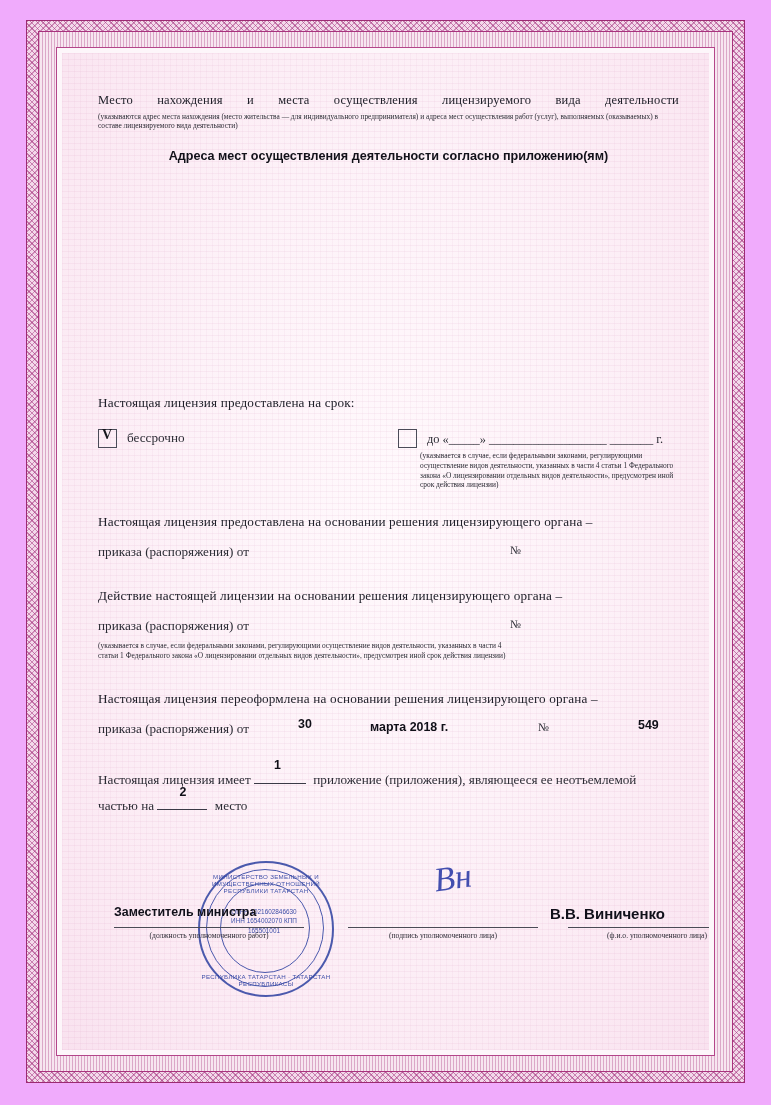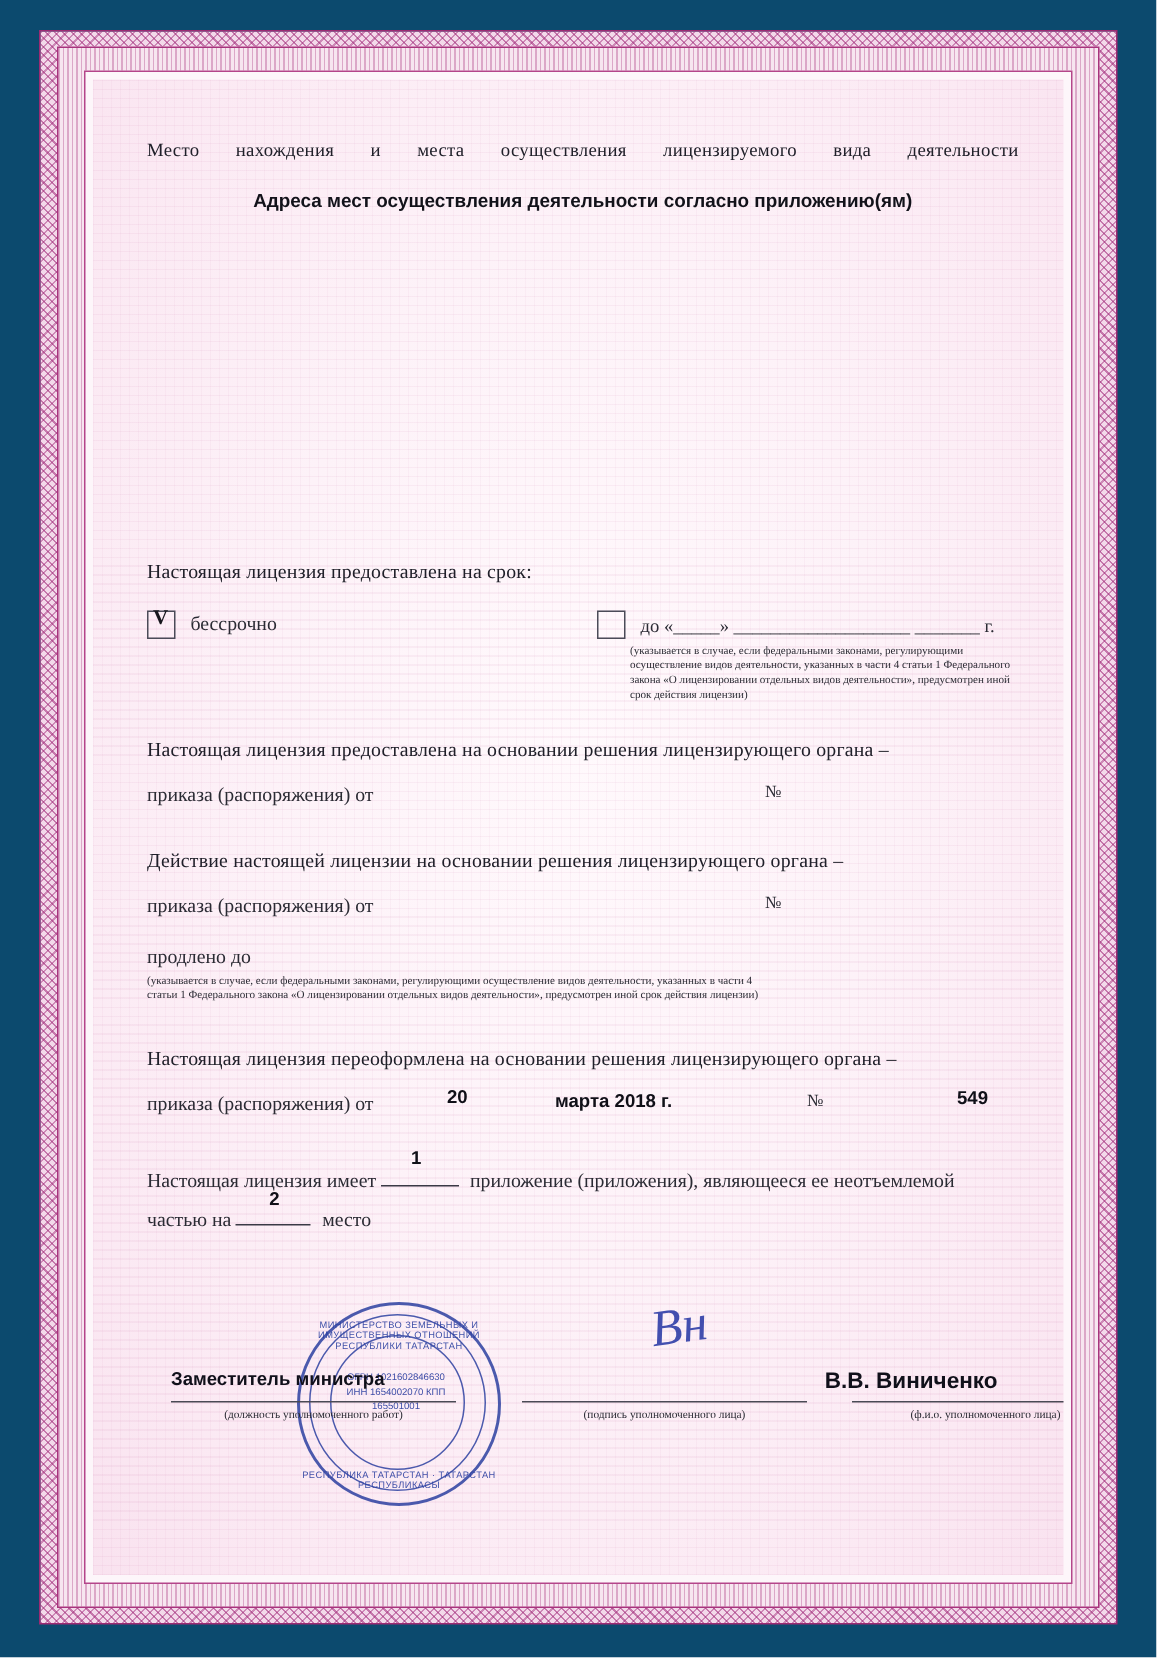--- a/index.html
+++ b/index.html
@@ -7,21 +7,21 @@
     padding: 0;
     background: #ffffff;
   }
   body {
     font-family: "Liberation Serif", serif;
   }
   .page {
     position: relative;
     width: 771px;
     height: 1105px;
-    background: #0c4a6e;
+    background: #f0abfc;
     overflow: hidden;
   }
   
   .border-outer {
     position: absolute;
     left: 26px;
     top: 20px;
     right: 26px;
     bottom: 22px;
     background:
@@ -292,20 +292,21 @@
 
 <div class="page">
   <div class="border-outer"></div>
   <div class="border-mid"></div>
   <div class="border-inner"></div>
 
   <div class="paper">
     <div class="content">
 
       <div class="lic-head">Место нахождения и места осуществления лицензируемого вида деятельности</div>
+      <div class="tiny">(указываются адрес места нахождения (место жительства — для индивидуального предпринимателя) и адреса мест осуществления работ (услуг), выполняемых (оказываемых) в составе лицензируемого вида деятельности)</div>
 
       <div class="addr2">Адреса мест осуществления деятельности согласно приложению(ям)</div>
 
       <div class="spacer-big"></div>
 
       <div class="line-label">Настоящая лицензия предоставлена на срок:</div>
 
       <div class="term-row">
         <div class="term-left">
           <span class="chk checked"></span>
@@ -326,29 +327,28 @@
           <span class="no-sym" style="left:412px;">№</span>
         </div>
       </div>
 
       <div class="sect">
         <div class="line-label">Действие настоящей лицензии на основании решения лицензирующего органа –</div>
         <div class="row-vals">
           <span class="lbl">приказа (распоряжения)  от</span>
           <span class="no-sym" style="left:412px;">№</span>
         </div>
-        <div class="prod">продлено до</div>
         <div class="tiny" style="max-width:420px;">(указывается в случае, если федеральными законами, регулирующими осуществление видов деятельности, указанных в части 4 статьи 1 Федерального закона «О лицензировании отдельных видов деятельности», предусмотрен иной срок действия лицензии)</div>
       </div>
 
       <div class="sect" style="margin-top:30px;">
         <div class="line-label">Настоящая лицензия переоформлена на основании решения лицензирующего органа –</div>
         <div class="row-vals" style="height:24px;">
           <span class="lbl">приказа (распоряжения)  от</span>
-          <span class="v-bold" style="left:200px;top:-4px;">20</span>
+          <span class="v-bold" style="left:200px;top:-4px;">30</span>
           <span class="v-bold" style="left:272px;top:-1px;">марта 2018 г.</span>
           <span class="no-sym" style="left:440px;">№</span>
           <span class="v-bold" style="left:540px;top:-3px;">549</span>
         </div>
       </div>
 
       <div class="attach">
         <span>Настоящая лицензия имеет</span>
         <span style="position:relative;display:inline-block;width:56px;">
           <span class="v-bold" style="position:absolute;left:20px;top:-15px;">1</span>

